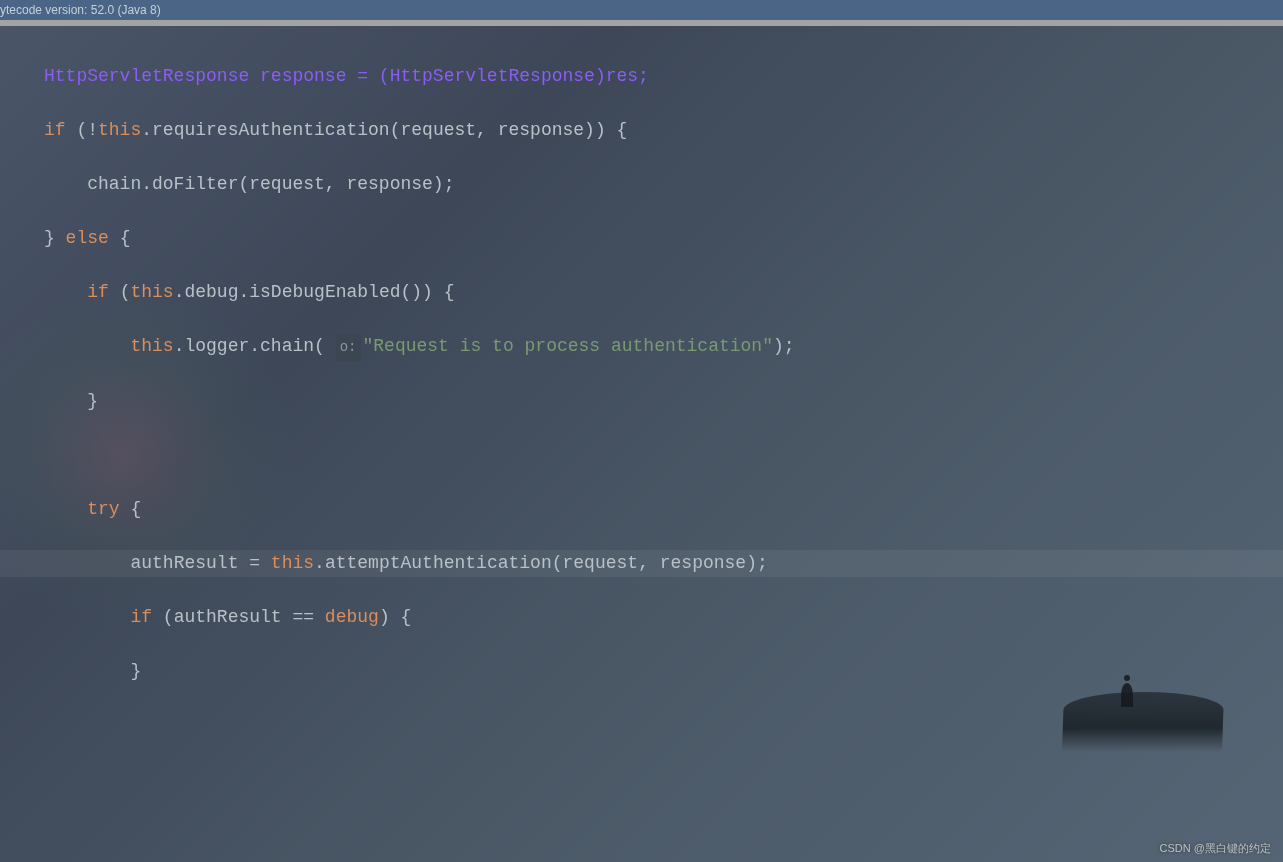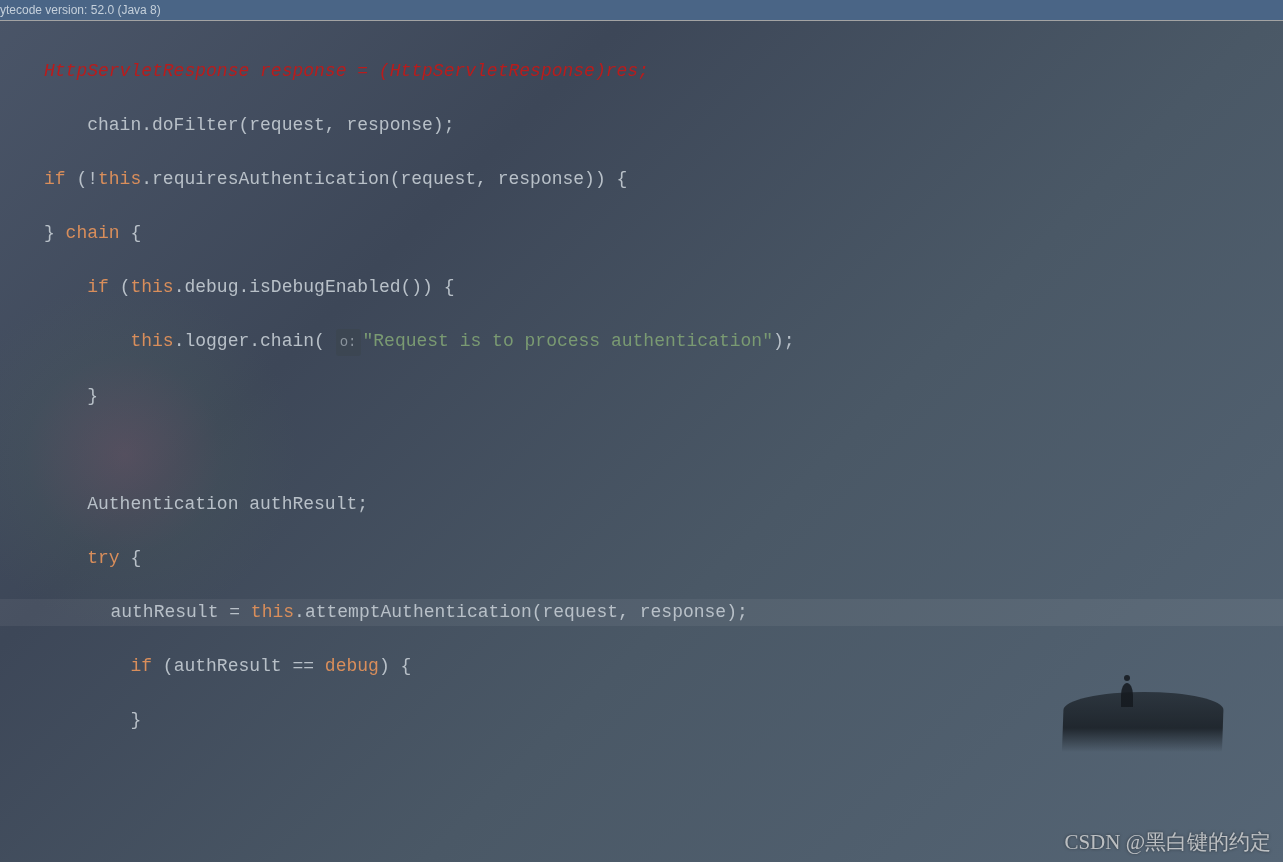--- a/index.html
+++ b/index.html
@@ -31,53 +31,53 @@
     border-radius: 50% 50% 0 0 / 30% 30% 0 0;
     transform: skewX(-2deg);
     z-index: 0;
   }
   .topbar {
     background: #4a6586;
     color: #c5d0db;
     font-family: 'Segoe UI', Arial, sans-serif;
     font-size: 12px;
     padding: 3px 4px 3px 0;
-    border-bottom: 1px solid #a3a3a3;
+    border-bottom: 6px solid #a3a3a3;
     position: relative;
     z-index: 2;
   }
   .editor {
     position: relative;
     z-index: 1;
     padding: 10px 0 0 44px;
     line-height: 27px;
     white-space: pre;
     color: #b8c0c8;
   }
   .line { display: block; min-height: 27px; }
-  .line.hl { background: rgba(255,255,255,0.06); margin-left: -44px; padding-left: 24px; }
+  .line.hl { background: rgba(255,255,255,0.06); margin-left: -44px; padding-left: 44px; }
   .kw { color: #d98e5b; }          
-  .type { color: #b91c1c; font-style: italic; }      
+  .type { color: #8b5cf6; }      
   .str { color: #7a9a72; }        
   .hint-box {
     display: inline-block;
     background: rgba(60,70,80,0.7);
     border-radius: 3px;
     padding: 0 4px;
     font-size: 14px;
     color: #8a939c;
     margin-right: 2px;
   }
   .watermark {
     position: absolute;
     right: 12px;
     bottom: 6px;
     color: rgba(230,230,230,0.75);
-    font-family: Liberation Serif, serif;
-    font-size: 21px;
+    font-family: Liberation Sans, sans-serif;
+    font-size: 11px;
     z-index: 5;
     text-shadow: 0 0 3px rgba(0,0,0,0.5);
   }
   
   .boat-figure {
     position: absolute;
     right: 150px;
     bottom: 155px;
     width: 12px; height: 24px;
     background: rgba(20,25,30,0.85);
@@ -95,28 +95,27 @@
 </style>
 </head>
 <body>
 
 <div class="topbar">
   <span>ytecode version: 52.0 (Java 8)</span>
 </div>
 
 <div class="editor">
 <span class="line"><span class="type">HttpServletResponse response = (HttpServletResponse)res;</span></span>
+<span class="line"><span class="kw">if</span><span> (!</span><span class="kw">this</span><span>.requiresAuthentication(request, response)) {</span></span>
 <span class="line"><span>    chain.doFilter(request, response);</span></span>
-<span class="line"><span class="kw">if</span><span> (!</span><span class="kw">this</span><span>.requiresAuthentication(request, response)) {</span></span>
-<span class="line"><span>} </span><span class="kw">chain</span><span> {</span></span>
+<span class="line"><span>} </span><span class="kw">else</span><span> {</span></span>
 <span class="line">    <span class="kw">if</span><span> (</span><span class="kw">this</span><span>.debug.isDebugEnabled()) {</span></span>
 <span class="line">        <span class="kw">this</span><span>.logger.chain(</span> <span class="hint-box">o:</span><span class="str">"Request is to process authentication"</span><span>);</span></span>
 <span class="line">    <span>}</span></span>
 <span class="line"></span>
-<span class="line">    <span>Authentication authResult;</span></span>
 <span class="line">    <span class="kw">try</span><span> {</span></span>
 <span class="line hl">        <span>authResult = </span><span class="kw">this</span><span>.attemptAuthentication(request, response);</span></span>
 <span class="line">        <span class="kw">if</span><span> (authResult == </span><span class="kw">debug</span><span>) {</span></span>
 <span class="line">        <span>}</span></span>
 <span class="line"></span>
 
 
 
 
 

